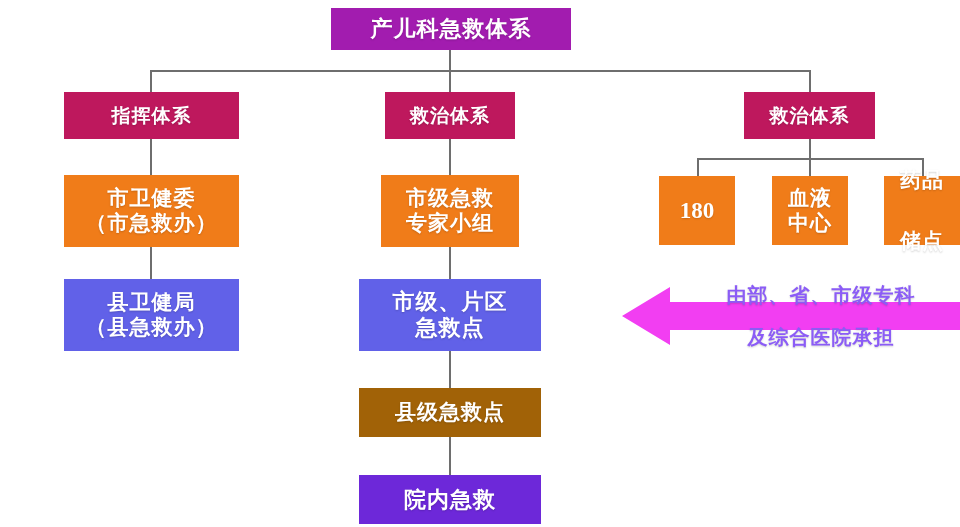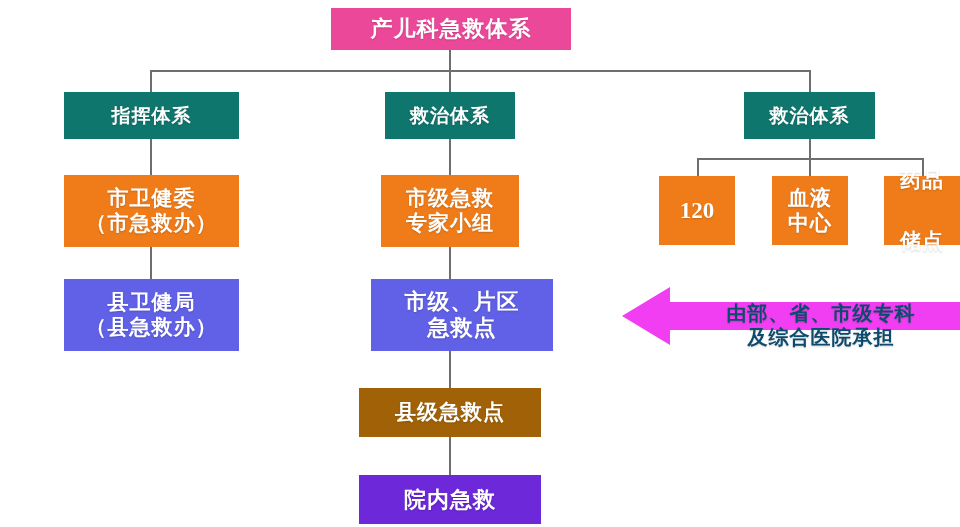--- a/index.html
+++ b/index.html
@@ -29,22 +29,22 @@
     color: #ffffff;
     font-weight: bold;
     line-height: 1.18;
     letter-spacing: 1px;
     text-shadow: 0 1px 2px rgba(0,0,0,0.18);
     z-index: 3;
   }
   .node .ln { display: block; white-space: nowrap; }
 
   
-  .c-magenta { background: #ec4899; }
-  .c-mint    { background: #0f766e; }
+  .c-magenta { background: #a21caf; }
+  .c-mint    { background: #be185d; }
   .c-orange  { background: #f07c19; font-family: Liberation Serif, serif; }
   .c-indigo  { background: #6161e8; }
   .c-green   { background: #a16207; }
   .c-cyan    { background: #6d28d9; }
 
   
   .line {
     position: absolute;
     background: #6e6e6e;
     z-index: 1;
@@ -58,23 +58,23 @@
     z-index: 4;
   }
   .callout svg { display: block; }
   .callout-text {
     position: absolute;
     top: 0;
     height: 100%;
     display: flex;
     flex-direction: column;
     align-items: center;
-    justify-content: flex-end;
+    justify-content: space-between;
     text-align: center;
-    color: #0c4a6e;
+    color: #8b5cf6;
     font-weight: bold;
     line-height: 1.2;
     letter-spacing: 1px;
     text-shadow: 0 1px 2px rgba(0,0,0,0.18);
     pointer-events: none;
   }
   .callout-text .ln { display: block; white-space: nowrap; }
 </style>
 </head>
 <body>
@@ -127,35 +127,35 @@
   <div class="node c-orange" style="left:381px; top:175px; width:138px; height:72px; font-size:21px;">
     <span class="ln">市级急救</span>
     <span class="ln">专家小组</span>
   </div>
 
   <div class="node c-indigo" style="left:64px; top:279px; width:175px; height:72px; font-size:21px;">
     <span class="ln">县卫健局</span>
     <span class="ln">（县急救办）</span>
   </div>
 
-  <div class="node c-indigo" style="left:359px; top:279px; width:182px; height:72px; font-size:22px;margin-left:12px;">
+  <div class="node c-indigo" style="left:359px; top:279px; width:182px; height:72px; font-size:22px;">
     <span class="ln">市级、片区</span>
     <span class="ln">急救点</span>
   </div>
 
   <div class="node c-green" style="left:359px; top:388px; width:182px; height:49px; font-size:21px;">
     <span class="ln">县级急救点</span>
   </div>
 
   <div class="node c-cyan" style="left:359px; top:475px; width:182px; height:49px; font-size:22px;">
     <span class="ln">院内急救</span>
   </div>
 
   <div class="node c-orange" style="left:659px; top:176px; width:76px; height:69px; font-size:23px; letter-spacing:0;">
-    <span class="ln">120</span>
+    <span class="ln">180</span>
   </div>
 
   <div class="node c-orange" style="left:772px; top:176px; width:76px; height:69px; font-size:21px;">
     <span class="ln">血液</span>
     <span class="ln">中心</span>
   </div>
 
   <div class="node c-orange" style="left:884px; top:176px; width:76px; height:69px; font-size:21px;gap:36px;">
     <span class="ln">药品</span>
     <span class="ln">储点</span>

